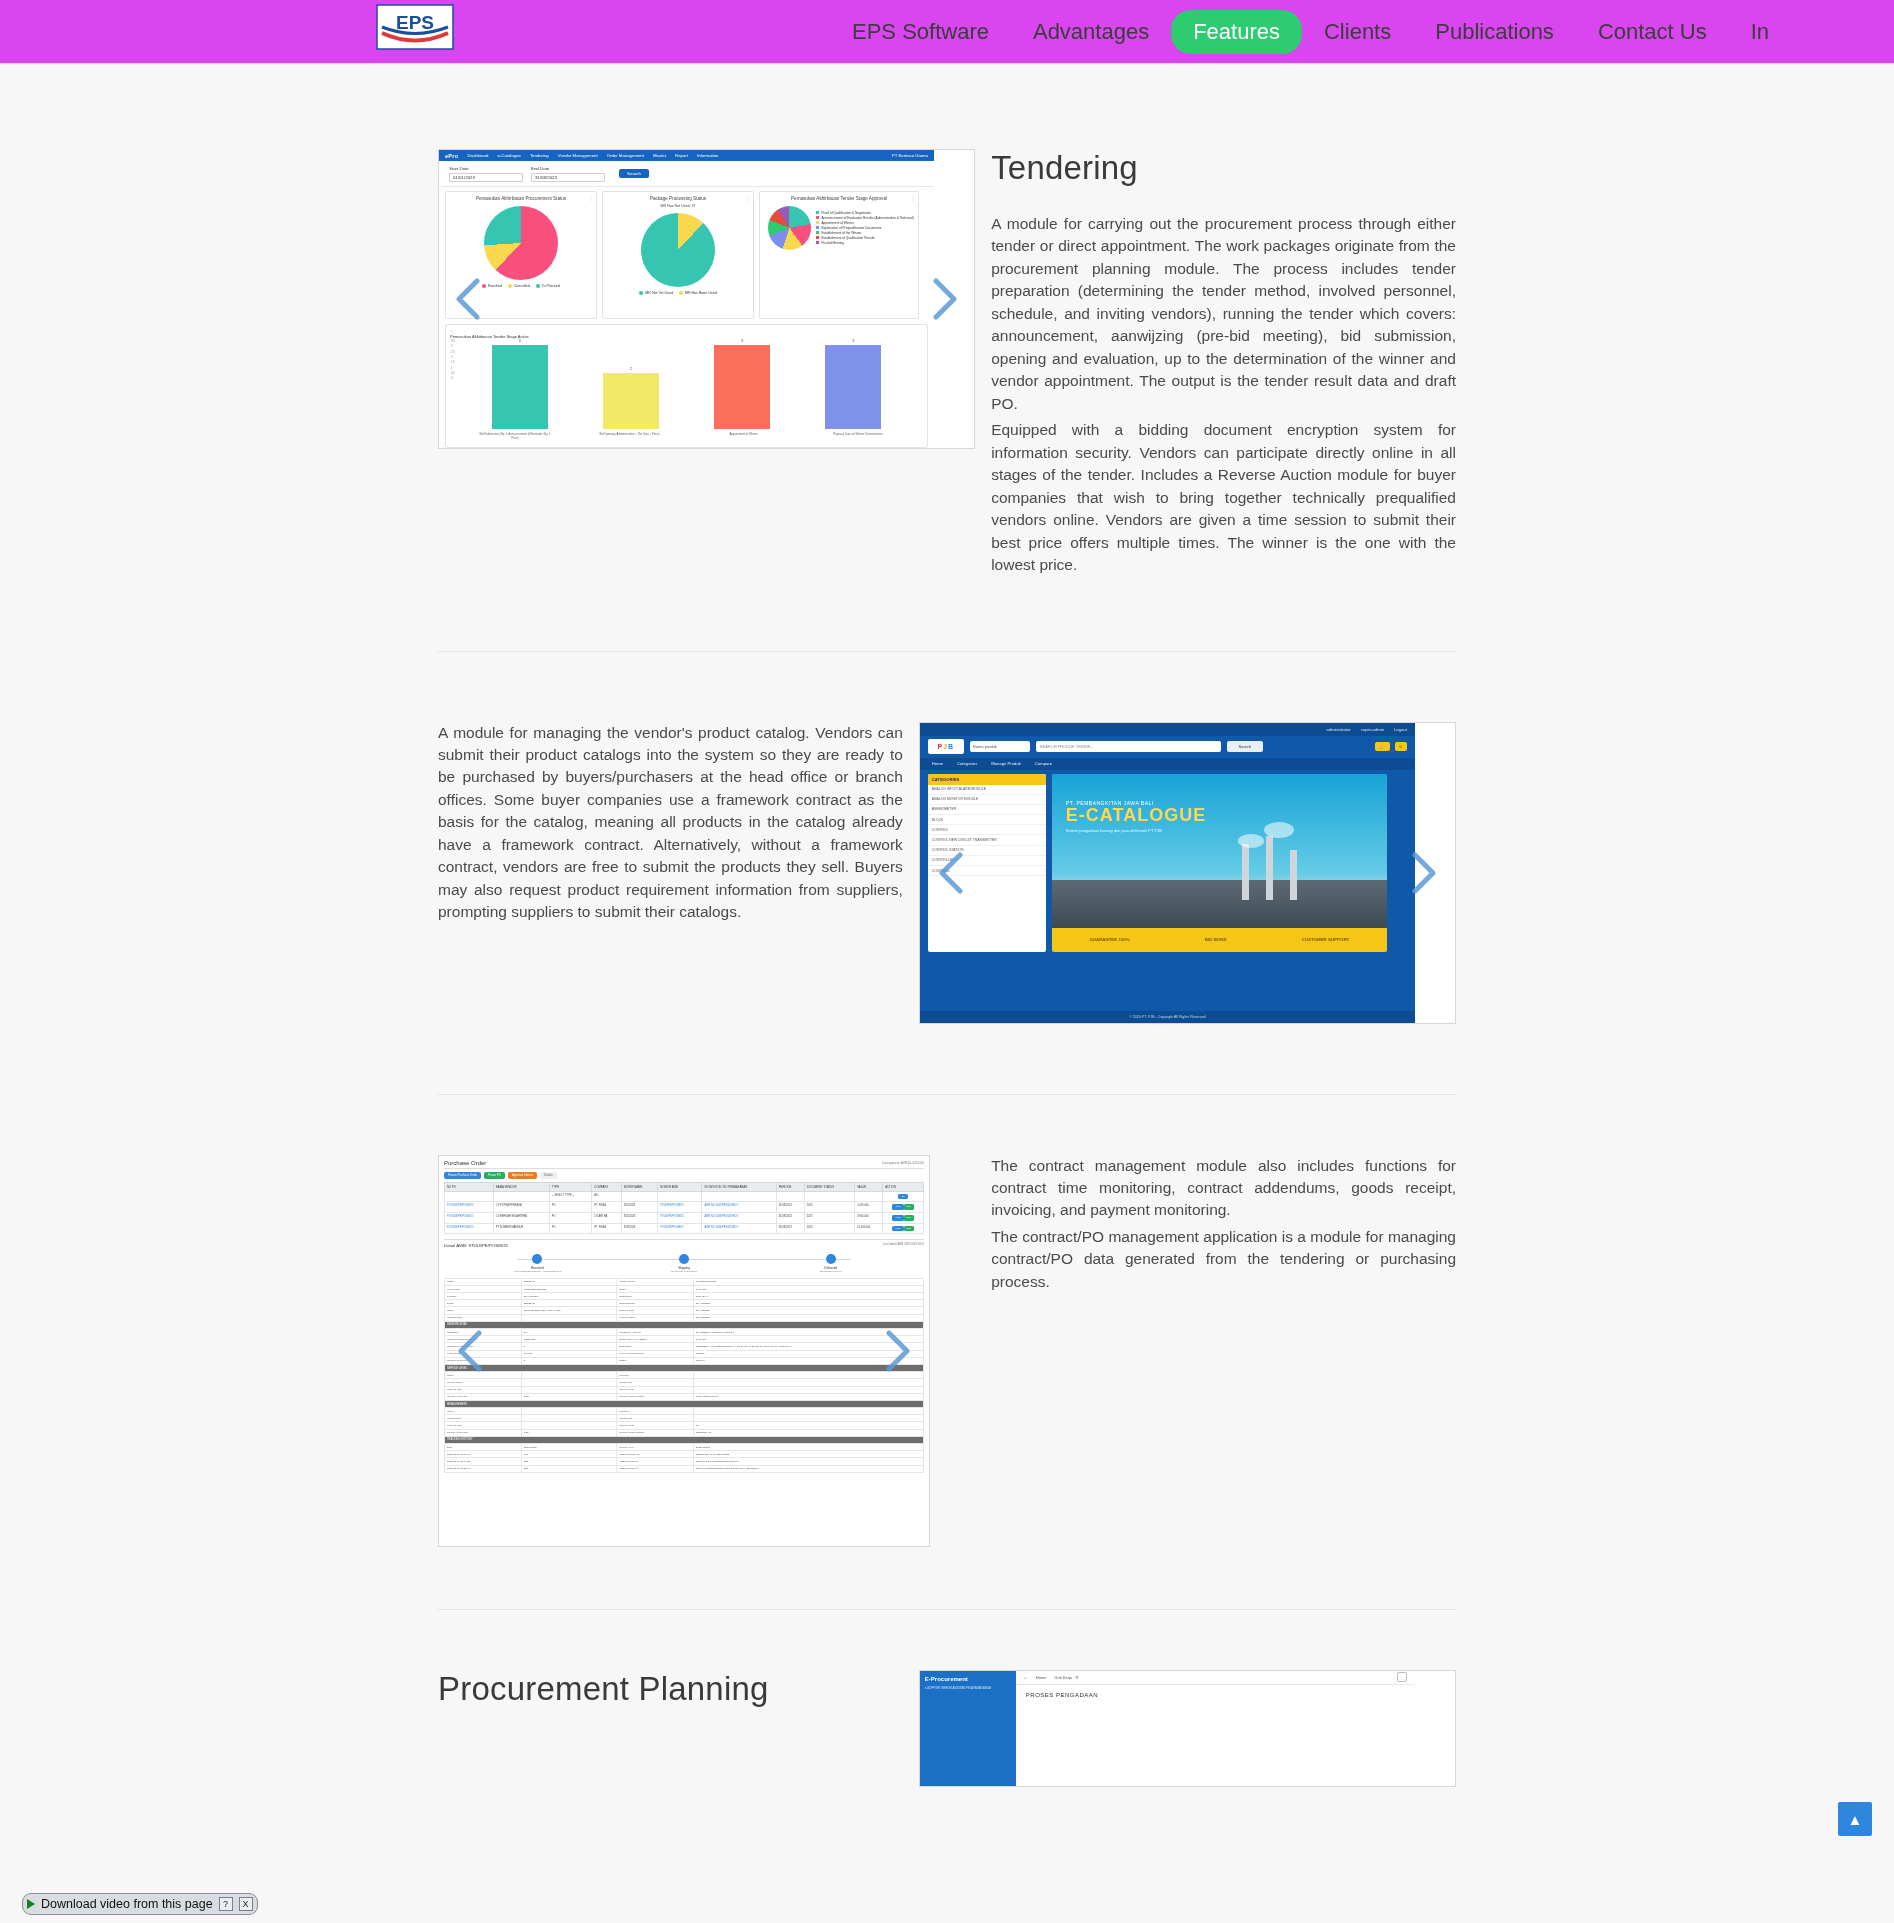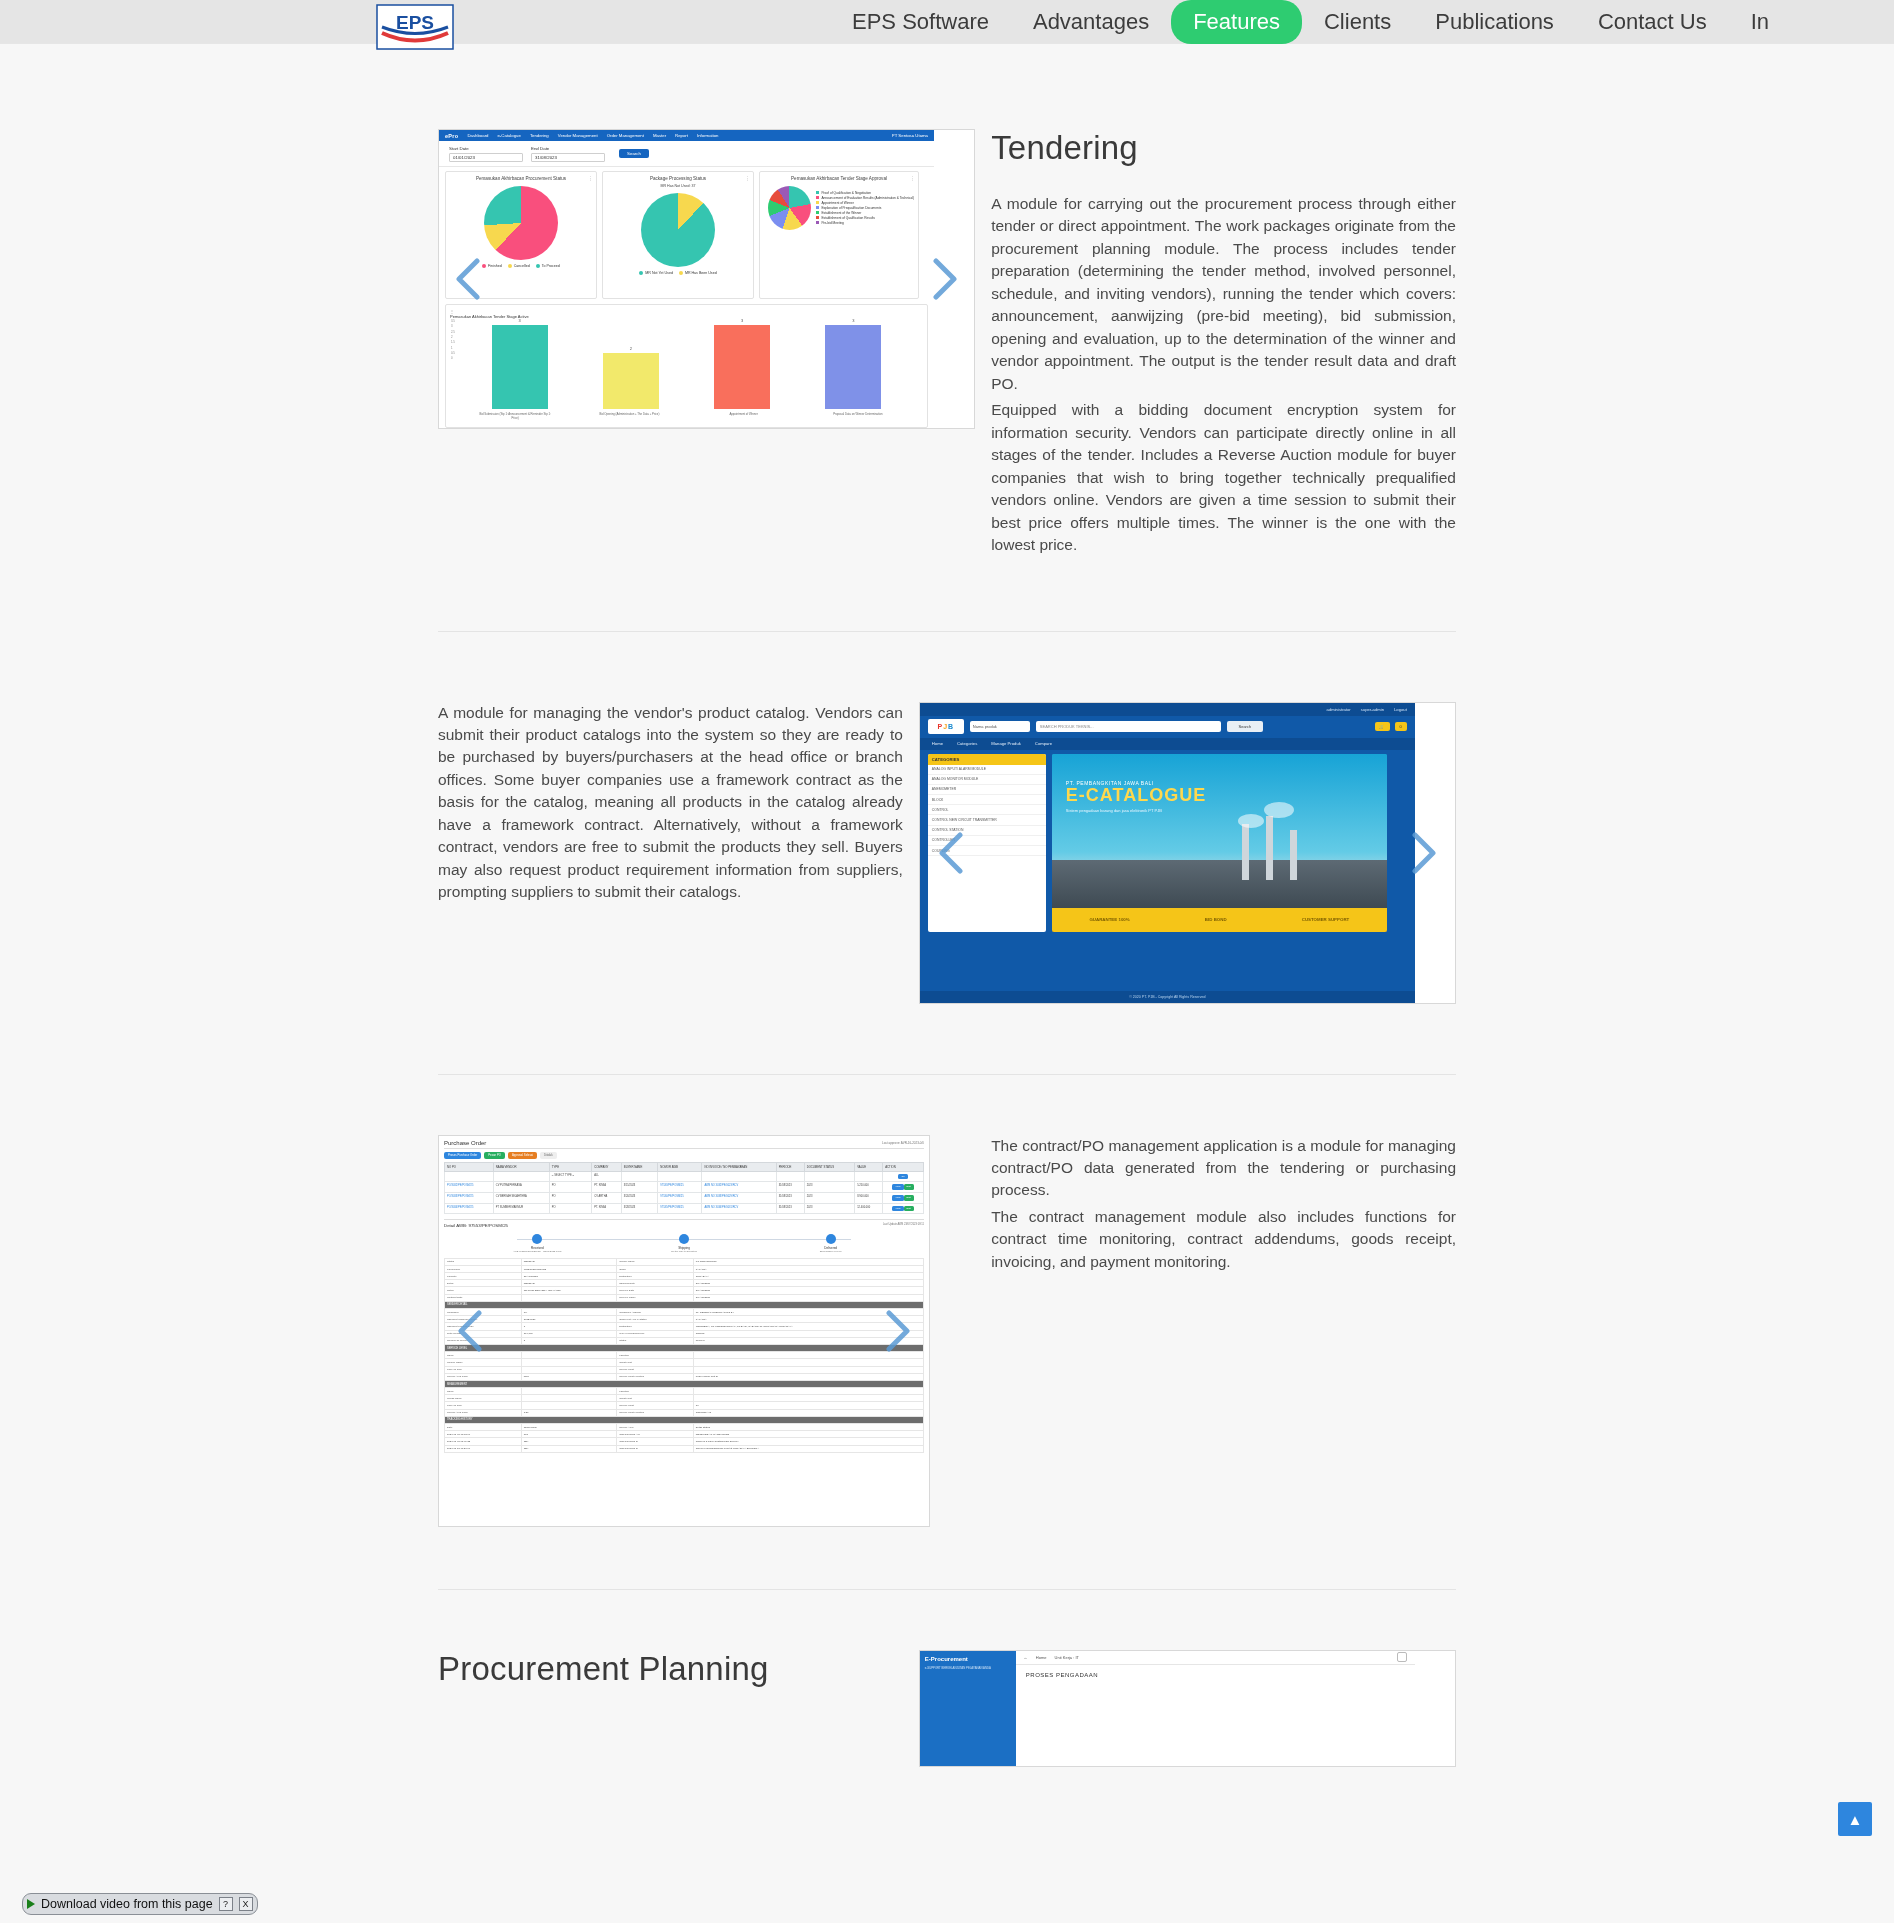--- a/index.html
+++ b/index.html
@@ -7,22 +7,22 @@
   body {
     width: 1894px;
     font-family: "Liberation Sans", sans-serif;
     background: #f7f7f7;
     color: #333;
     -webkit-font-smoothing: antialiased;
   }
 
   
   .site-header {
-    height: 44px;
-    background: #e5e5e5;
+    height: 64px;
+    background: #d946ef;
     border-bottom: 1px solid #e6e6e6;
     display: flex;
     align-items: center;
     position: relative;
   }
   .logo {
     position: absolute;
     left: 375px;
     top: 3px;
     width: 80px;
@@ -776,22 +776,22 @@
         </div>
         <div class="arrow right" style="right:14px">
           <svg viewBox="0 0 34 44">
               <path d="M8 4 L26 22 L8 40" fill="none" stroke="#5b9bd5" stroke-width="5" stroke-linecap="round" stroke-linejoin="round"></path>
             </svg>
         </div>
       </div>
     </div>
 
     <div class="col-text">
+      <p class="sec-body">The contract management module also includes functions for contract time monitoring, contract addendums, goods receipt, invoicing, and payment monitoring.</p>
       <p class="sec-body">The contract/PO management application is a module for managing contract/PO data generated from the tendering or purchasing process.</p>
-      <p class="sec-body">The contract management module also includes functions for contract time monitoring, contract addendums, goods receipt, invoicing, and payment monitoring.</p>
     </div>
   </section>
 
   <div style="height:62px"></div>
   <div class="divider"></div>
   <div style="height:60px"></div>
 
   <section class="section" style="align-items:flex-start">
     <div class="col-text">
       <h2 class="sec-title" style="margin-bottom:10px">Procurement Planning</h2>

